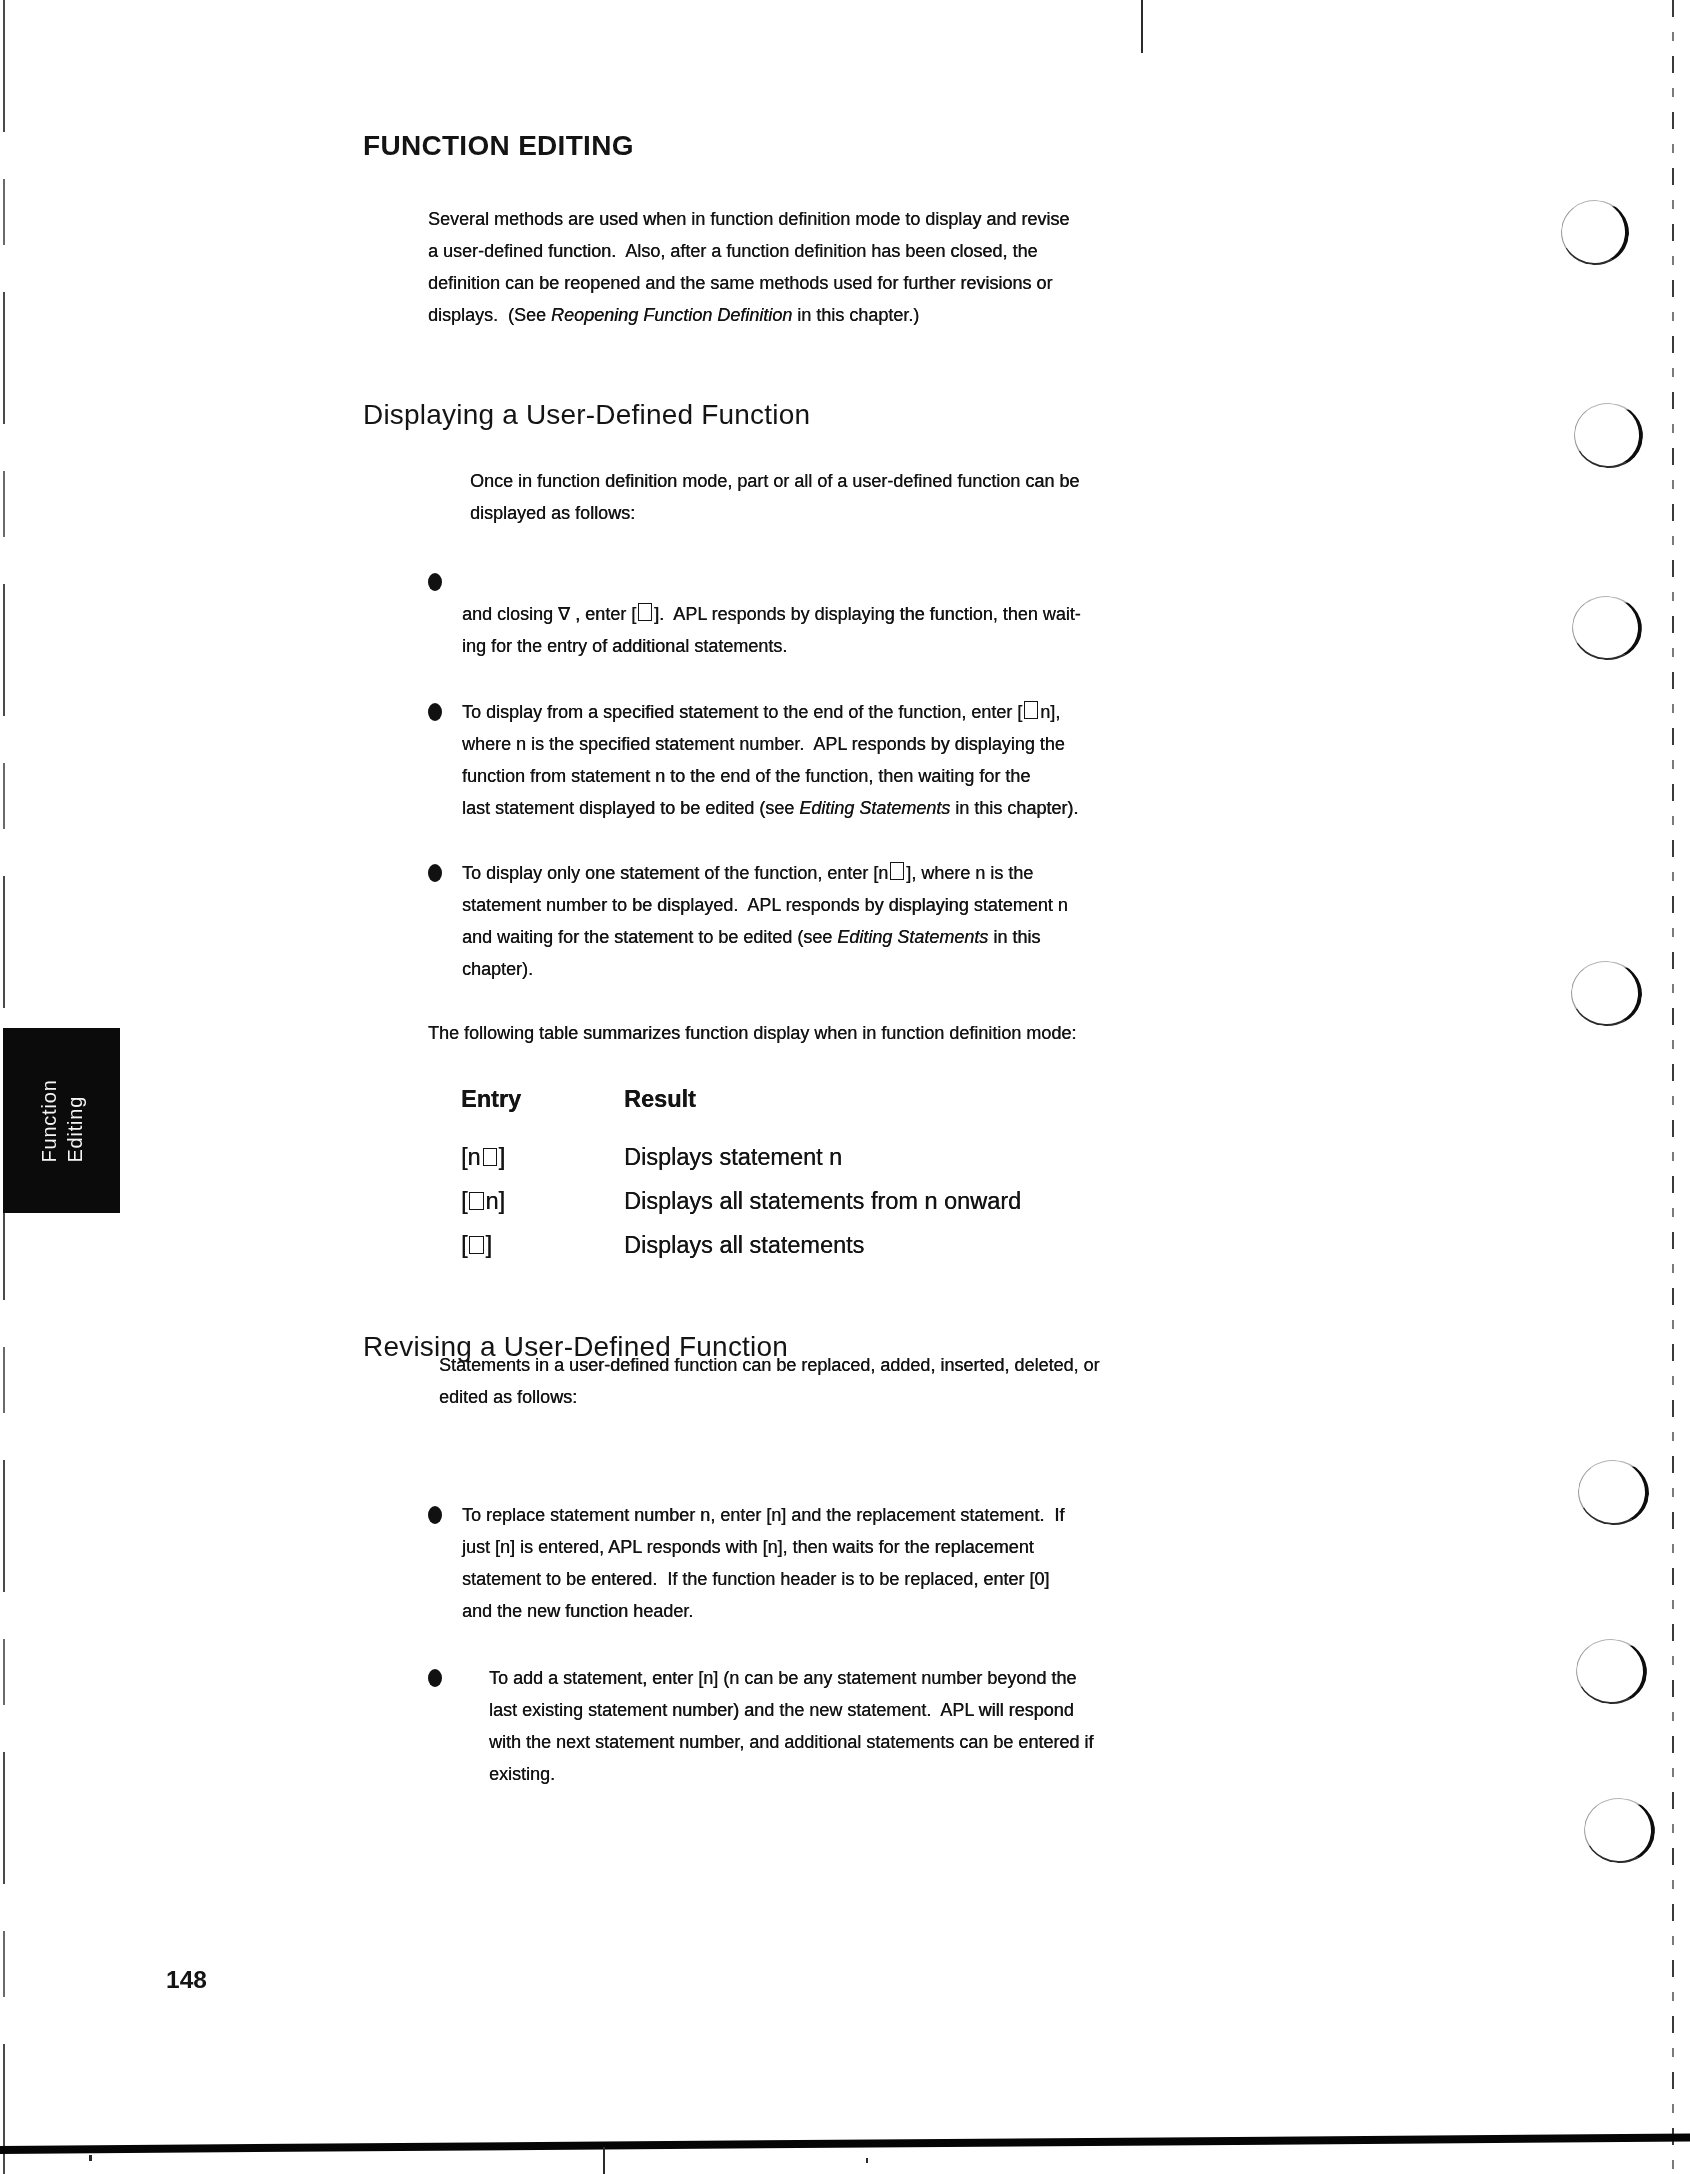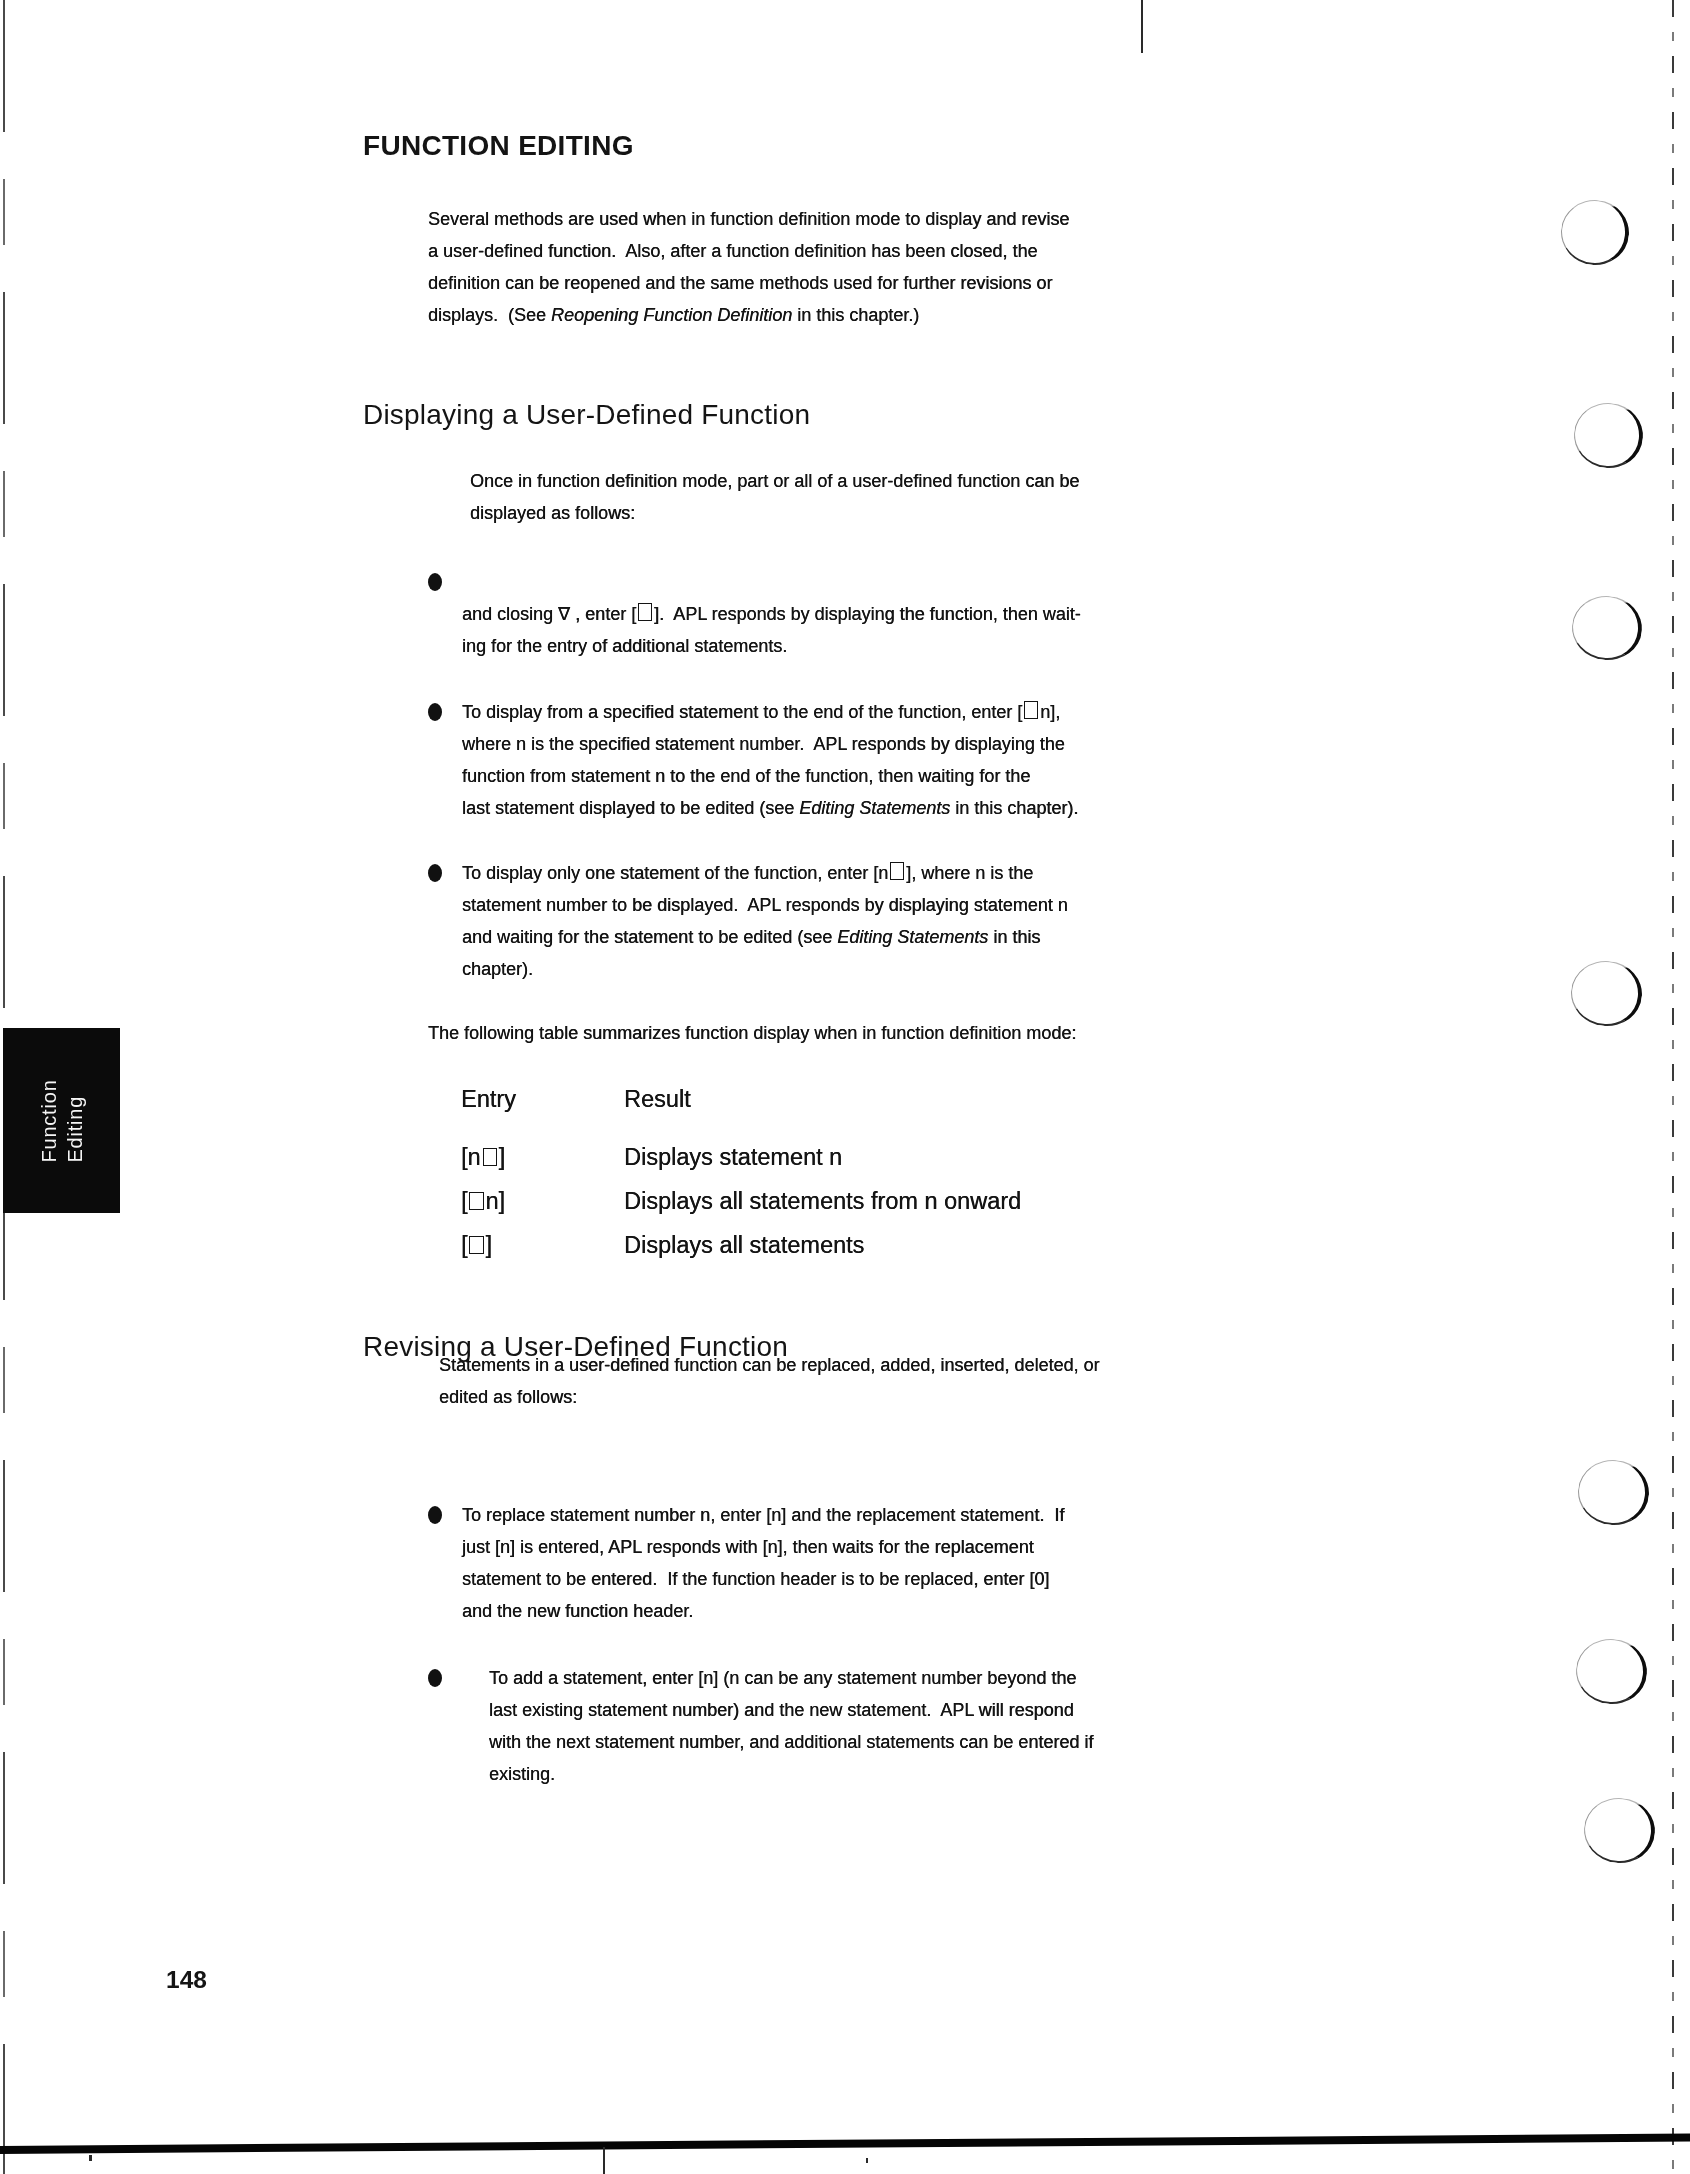--- a/index.html
+++ b/index.html
@@ -12,21 +12,21 @@
   .txt{font-size:18px;line-height:32px;text-shadow:0.3px 0 0 currentColor;}
   .title{position:absolute;left:363px;top:130px;font-size:28px;font-weight:700;letter-spacing:0.3px;}
   .h2{position:absolute;font-size:28px;font-weight:400;letter-spacing:0.2px;}
   .block{position:absolute;width:960px;}
   .bullet{position:absolute;display:flex;width:998px;}
   .dot{width:14px;height:18px;border-radius:50%;background:#111;margin:6.6px 20px 0 0;flex:0 0 auto;}
   .btext{width:951px;}
   .it{font-style:italic;}
   .quad{display:inline-block;width:12.2px;height:16px;border:1.9px solid #141414;vertical-align:-0.9px;margin:0 1.9px;background:transparent;}
   .tbl{position:absolute;left:461px;top:1083px;width:895px;}
-  .thead{display:flex;font-weight:400;font-size:23.5px;line-height:32px;margin-bottom:26px;text-shadow:0.3px 0 0 currentColor;}
+  .thead{display:flex;font-weight:700;font-size:23.5px;line-height:32px;margin-bottom:26px;text-shadow:0.3px 0 0 currentColor;}
   .trow{display:flex;height:44px;font-size:23.5px;line-height:32px;text-shadow:0.3px 0 0 currentColor;}
   .c-entry{width:163px;flex:0 0 auto;}
   .pagenum{position:absolute;left:166px;top:1966px;font-size:24.5px;font-weight:700;}
   .tab{position:absolute;left:2.8px;top:1028px;width:117px;height:185px;background:#0b0b0b;display:flex;align-items:center;justify-content:center;}
   .tab-inner{transform:rotate(-90deg);color:#f5f5f5;font-size:20px;line-height:26px;letter-spacing:0.8px;white-space:nowrap;text-align:left;}
   .hole{position:absolute;border-radius:50%;border:1.9px solid #9a9a9a;border-top-color:#b5b5b5;border-right:4.7px solid #0d0d0d;border-bottom:2.8px solid #2b2b2b;transform:rotate(6deg);}
   .edge-right{position:absolute;left:1672px;top:0;width:1.9px;height:2174px;
     background:repeating-linear-gradient(to bottom,#3a3a3a 0 17px,transparent 17px 32px,#7a7a7a 32px 41px,transparent 41px 56px);}
   .edge-left{position:absolute;left:2.8px;top:0;width:1.9px;height:2174px;
     background:repeating-linear-gradient(to bottom,#4a4a4a 0 132px,transparent 132px 179px,#6a6a6a 179px 245px,transparent 245px 292px);}

